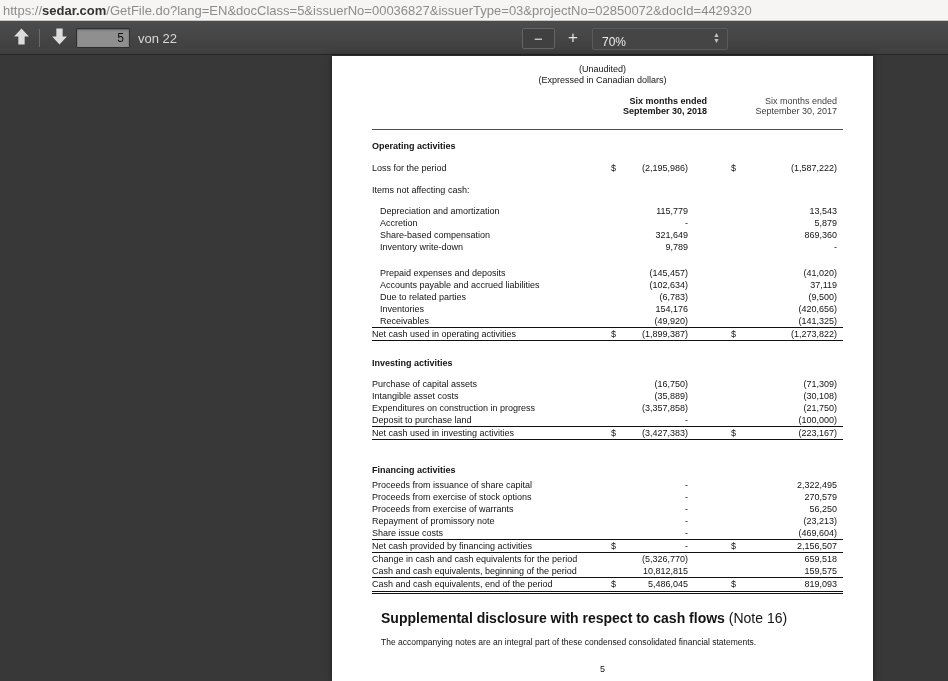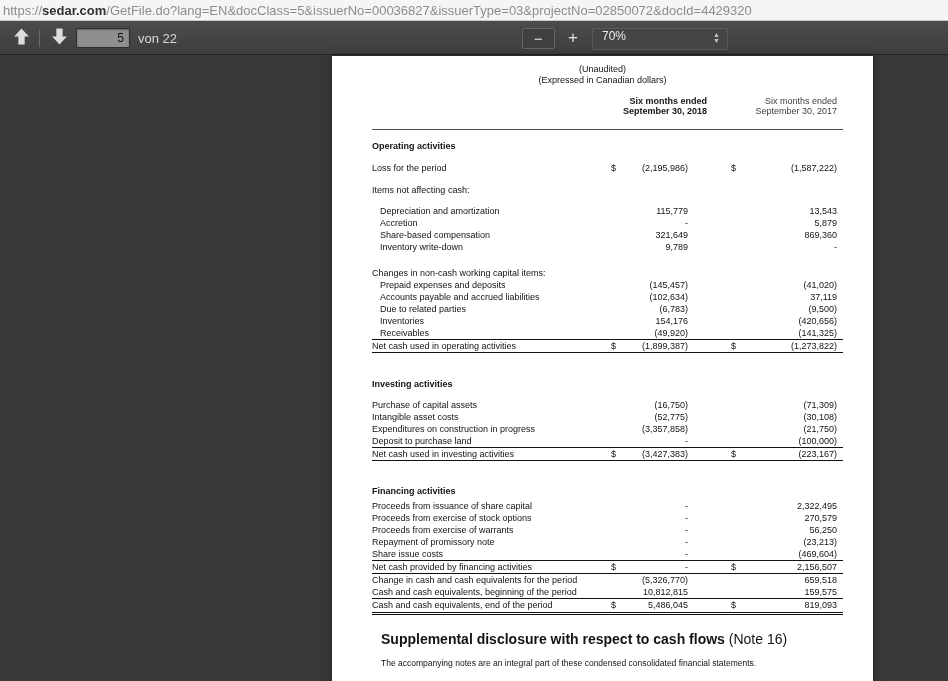--- a/index.html
+++ b/index.html
@@ -25,21 +25,21 @@
                text-align: right; padding-right: 5px; font-size: 12px; color: #111;
                box-shadow: inset 0 1px 2px rgba(0,0,0,.35); font-family: inherit; }
   .pagecount { position: absolute; left: 138px; top: 10px; font-size: 13px; color: #d8d8d8; }
   .zoomout { position: absolute; left: 522px; top: 7px; width: 33px; height: 21px;
              background: #404040; border: 1px solid #646464; border-radius: 2px;
              color: #e2e2e2; font-size: 15px; line-height: 17px; cursor: pointer; }
   .zoomin  { position: absolute; left: 560px; top: 5px; width: 26px; height: 24px;
              background: transparent; border: none; color: #e2e2e2; font-size: 17px; cursor: pointer; }
   .zoomselect { position: absolute; left: 592px; top: 7px; width: 136px; height: 22px;
                 background: #454545; border: 1px solid #5a5a5a; border-radius: 2px;
-                display: flex; align-items: flex-start; padding-left: 9px;
+                display: flex; align-items: flex-end; padding-left: 9px;
                 color: #ececec; font-size: 12px; cursor: pointer; }
   .spinner { position: absolute; right: 7px; top: 3px; display: flex; flex-direction: column;
              line-height: 6px; font-size: 7px; color: #c2c2c2; }
 
   
   .viewer { position: absolute; left: 0; top: 56px; width: 948px; height: 625px; background: #383838; }
   .page { position: absolute; left: 332px; top: 0; width: 541px; height: 625px;
           background: #ffffff; color: #131313; font-size: 9px;
           box-shadow: 0 0 6px rgba(0,0,0,.5); }
   .sub1 { margin-top: 8px; text-align: center; }
@@ -175,21 +175,20 @@
             </div>
             <div class="row">
               <div class="rl ind">Inventory write-down</div>
               <div class="rd"></div>
               <div class="rv rv1">9,789</div>
               <div class="rgap"></div>
               <div class="rd"></div>
               <div class="rv rv2">-</div>
             </div>
             <div class="row" style="margin-top: 14px;">
-              <div class="rl">Changes in non-cash working capital items:</div>
               <div class="rd"></div>
               <div class="rv rv1"></div>
               <div class="rgap"></div>
               <div class="rd"></div>
               <div class="rv rv2"></div>
             </div>
             <div class="row">
               <div class="rl ind">Prepaid expenses and deposits</div>
               <div class="rd"></div>
               <div class="rv rv1">(145,457)</div>
@@ -230,40 +229,40 @@
               <div class="rv rv2">(141,325)</div>
             </div>
             <div class="row bt bb">
               <div class="rl">Net cash used in operating activities</div>
               <div class="rd">$</div>
               <div class="rv rv1">(1,899,387)</div>
               <div class="rgap"></div>
               <div class="rd">$</div>
               <div class="rv rv2">(1,273,822)</div>
             </div>
-            <div class="row bold" style="margin-top: 25px;">
+            <div class="row bold" style="margin-top: 16px;">
               <div class="rl">Investing activities</div>
               <div class="rd"></div>
               <div class="rv rv1"></div>
               <div class="rgap"></div>
               <div class="rd"></div>
               <div class="rv rv2"></div>
             </div>
             <div class="row" style="margin-top: 9px;">
               <div class="rl">Purchase of capital assets</div>
               <div class="rd"></div>
               <div class="rv rv1">(16,750)</div>
               <div class="rgap"></div>
               <div class="rd"></div>
               <div class="rv rv2">(71,309)</div>
             </div>
             <div class="row">
               <div class="rl">Intangible asset costs</div>
               <div class="rd"></div>
-              <div class="rv rv1">(52,775)</div>
+              <div class="rv rv1">(35,889)</div>
               <div class="rgap"></div>
               <div class="rd"></div>
               <div class="rv rv2">(30,108)</div>
             </div>
             <div class="row">
               <div class="rl">Expenditures on construction in progress</div>
               <div class="rd"></div>
               <div class="rv rv1">(3,357,858)</div>
               <div class="rgap"></div>
               <div class="rd"></div>

